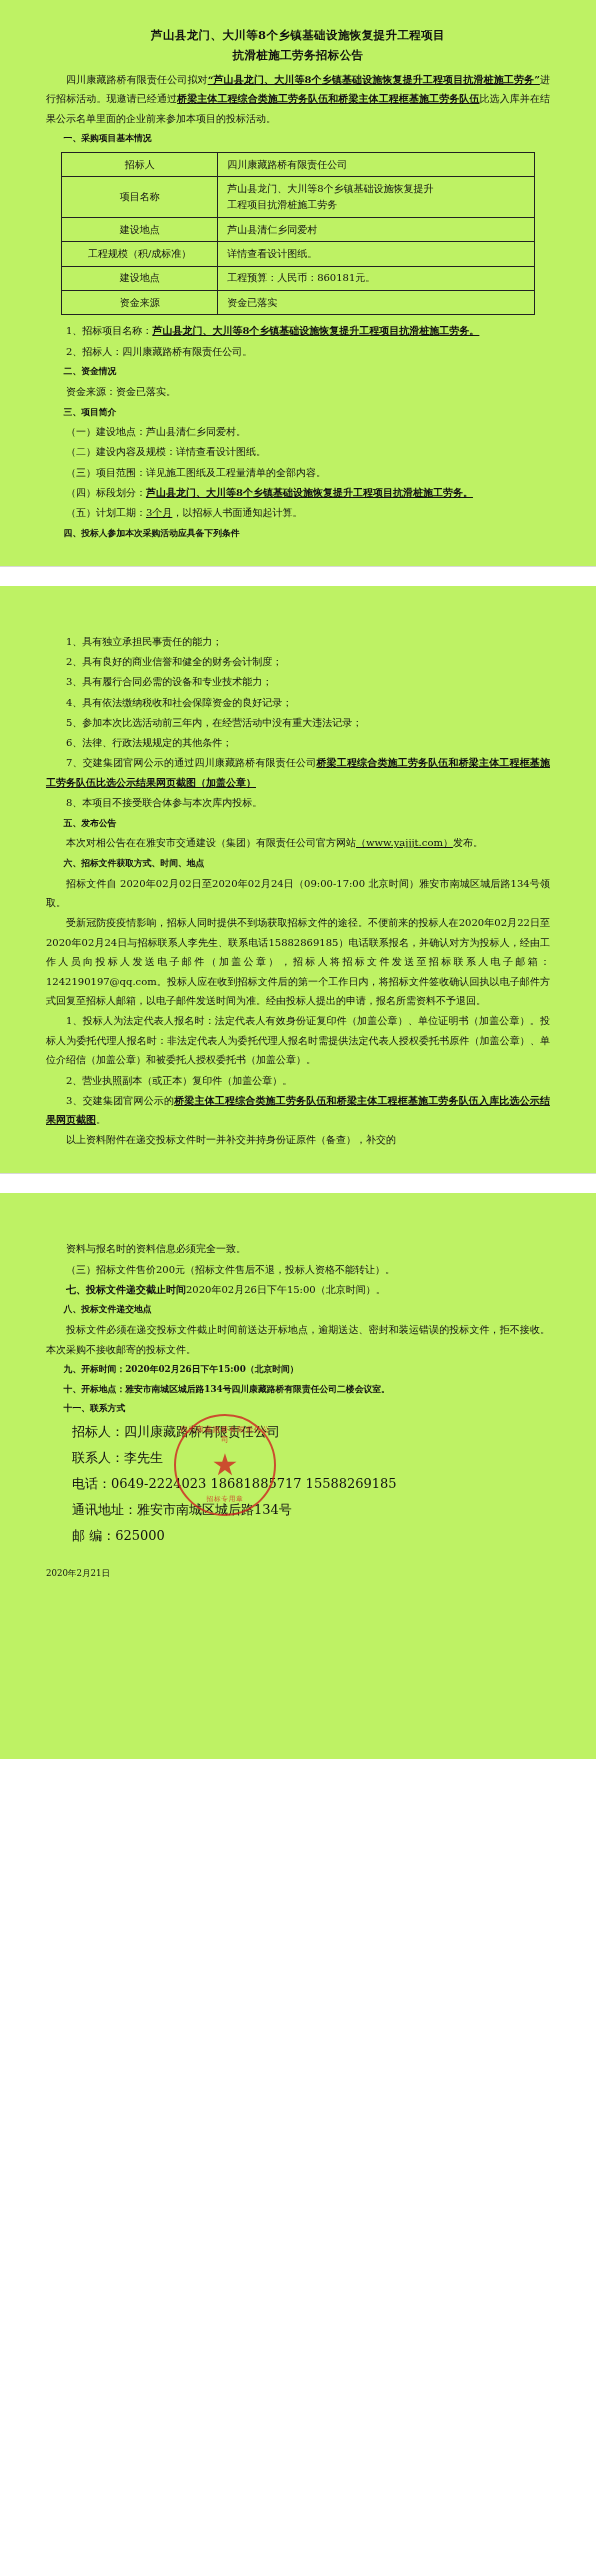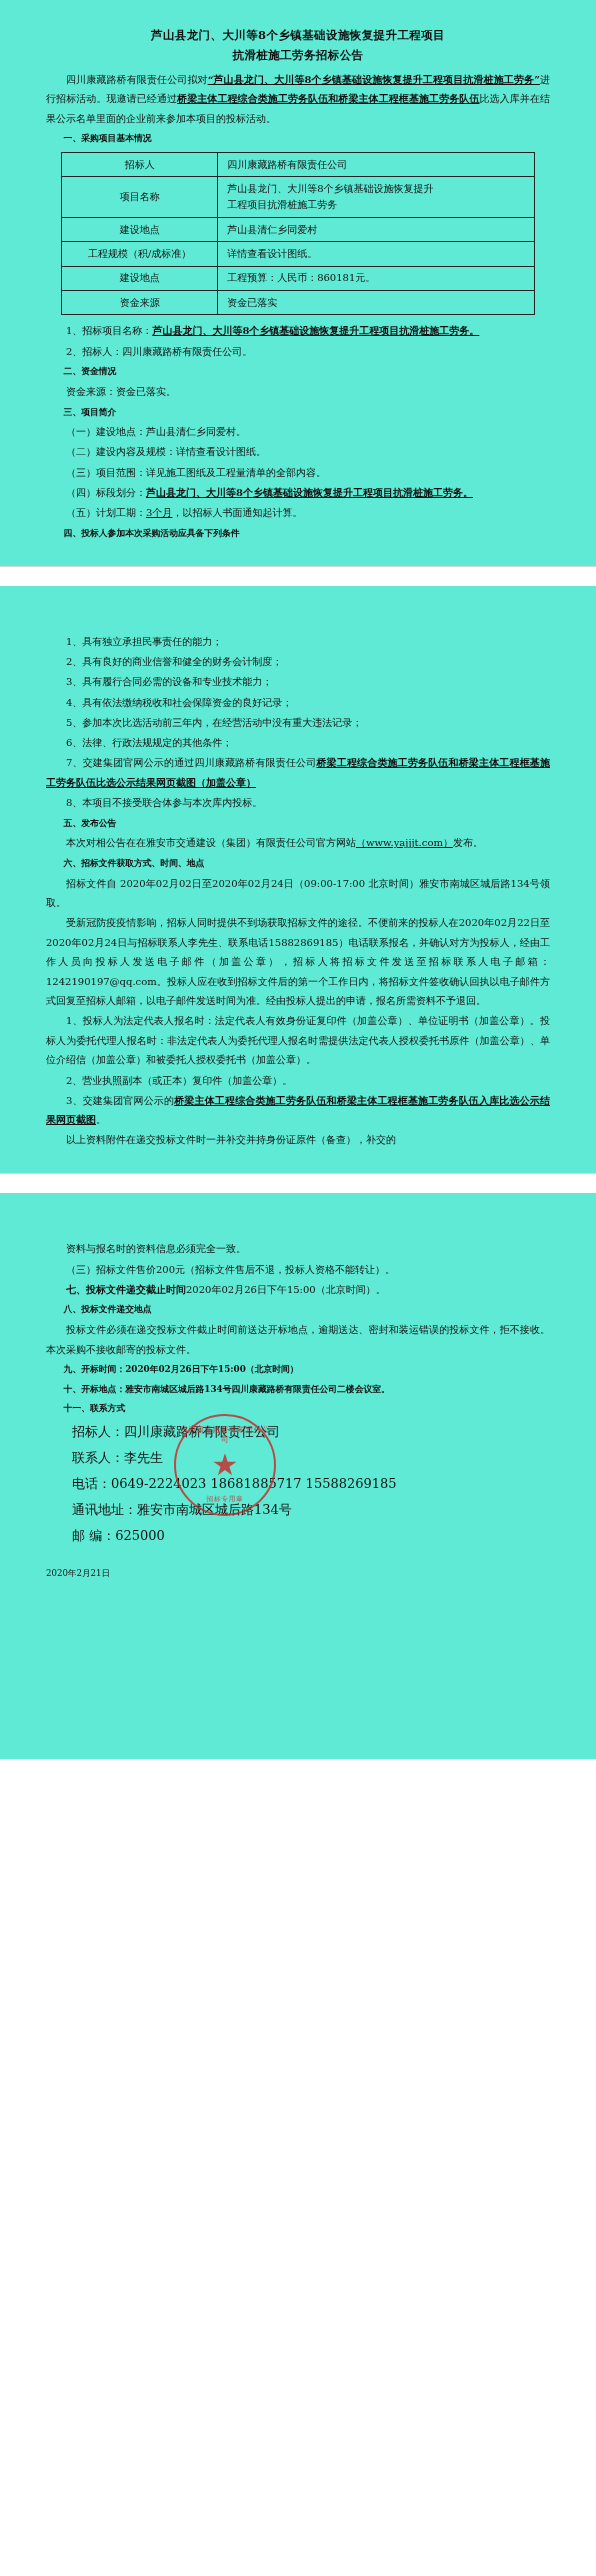--- a/index.html
+++ b/index.html
@@ -14,21 +14,21 @@
   }
   .page {
     position: relative;
     width: 596px;
     box-sizing: border-box;
   }
   .sheet {
     position: relative;
     box-sizing: border-box;
     padding: 25px 46px 22.4px 46px;
-    background: #5eead4;
+    background: #bef264;
     border-bottom: 0.7px solid #d8d8d8;
   }
   .sheet:last-child { border-bottom: none; }
 
   .doc-title {
     text-align: center;
     font-size: 11.5px;
     font-weight: bold;
     line-height: 1.75;
     letter-spacing: 0.4px;

